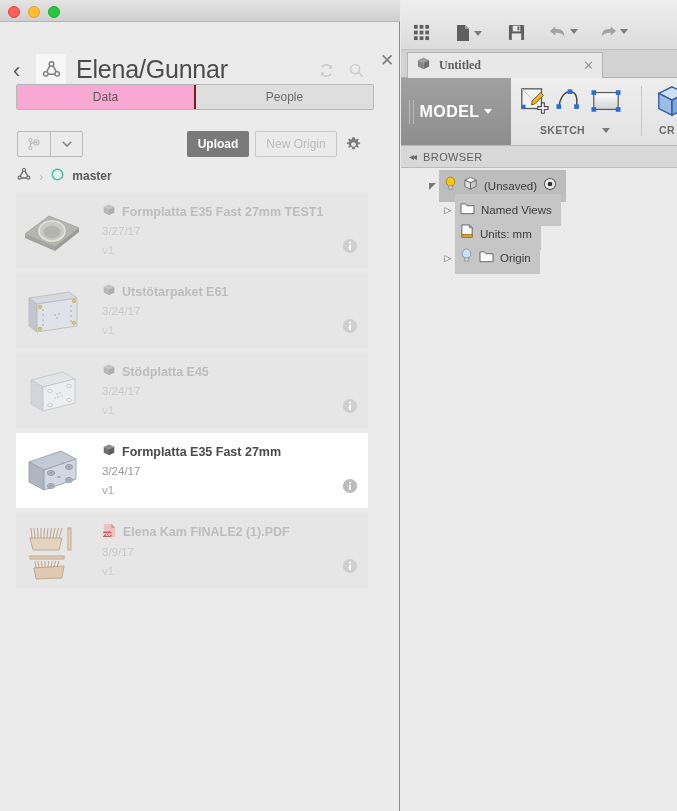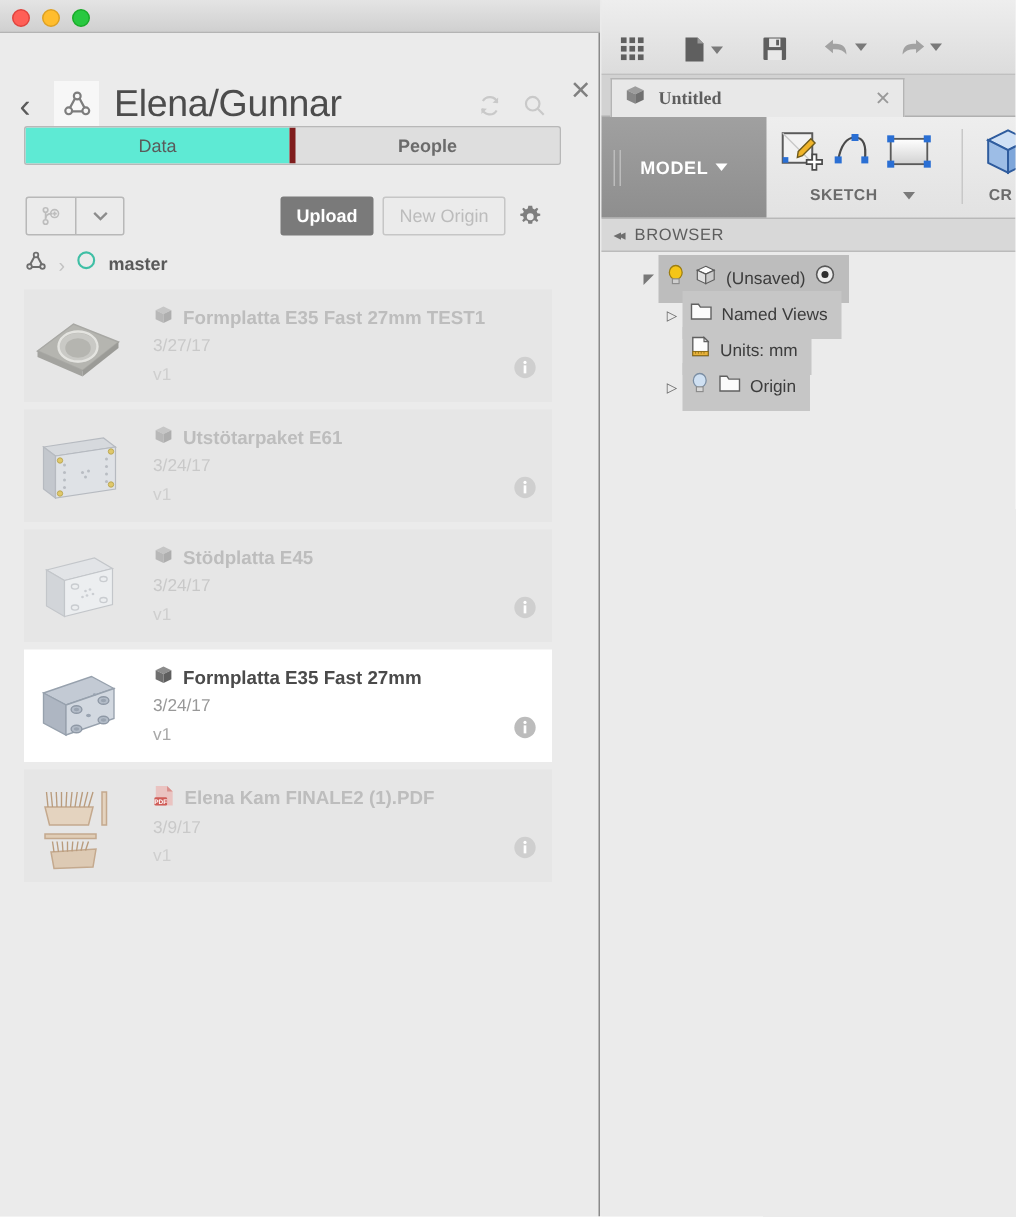--- a/index.html
+++ b/index.html
@@ -51,22 +51,22 @@
 
   
   .tabs {
     position: absolute; left: 16px; top: 62px; width: 358px; height: 26px;
     display: flex; border: 1px solid #b8b8b8; border-radius: 2px; overflow: hidden;
   }
   .tab {
     flex: 1; display: flex; align-items: center; justify-content: center;
     font-size: 12px; color: #6b6b6b; background: #dedede; cursor: pointer;
   }
-  .tab.active { background: #5eead4; color: #5a5a5a; }
-  .tab + .tab { border-left: 4px solid #7f1d1d; font-weight: bold; }
+  .tab.active { background: #f9a8d4; color: #5a5a5a; }
+  .tab + .tab { border-left: 2px solid #7f1d1d; }
 
   
   .toolrow { position: absolute; left: 0; top: 100px; width: 400px; height: 42px; }
   .vcgroup {
     position: absolute; left: 17px; top: 9px; height: 26px;
     display: flex; border: 1px solid #b8b8b8; border-radius: 2px;
     background: #ebebeb; overflow: hidden;
   }
   .vcbtn {
     width: 32px; display: flex; align-items: center; justify-content: center;
@@ -151,21 +151,21 @@
     position: absolute; top: 78px; left: 0; width: 276px; height: 68px;
     background: linear-gradient(to bottom, #eeeeee 0%, #e2e2e2 100%);
     border-bottom: 1px solid #b8b8b8;
   }
   .ws-switch {
     position: absolute; left: 0; top: 0; width: 110px; height: 67px;
     background: linear-gradient(to bottom, #a0a0a0 0%, #8e8e8e 100%);
     display: flex; align-items: center; justify-content: center; gap: 5px;
     cursor: pointer;
   }
-  .ws-label { font-size: 12px; font-weight: bold; color: #ffffff; letter-spacing: 0.4px; }
+  .ws-label { font-size: 16px; font-weight: bold; color: #ffffff; letter-spacing: 0.4px; }
   .ws-caret { width: 0; height: 0; border-left: 4px solid transparent;
               border-right: 4px solid transparent; border-top: 5px solid #ffffff; }
   .grip { position: absolute; left: 8px; top: 22px; width: 5px; height: 24px;
           border-left: 1px solid #bcbcbc; border-right: 1px solid #bcbcbc; }
   .rgroup { position: absolute; top: 0; height: 67px; }
   .rgroup-icons { display: flex; align-items: center; gap: 7px;
                   height: 46px; padding: 4px 8px 0 8px; }
   .rgroup-label {
     display: flex; align-items: center; justify-content: center; gap: 17px;
     font-size: 10.5px; color: #6b6b6b; font-weight: bold; letter-spacing: 0.3px;

